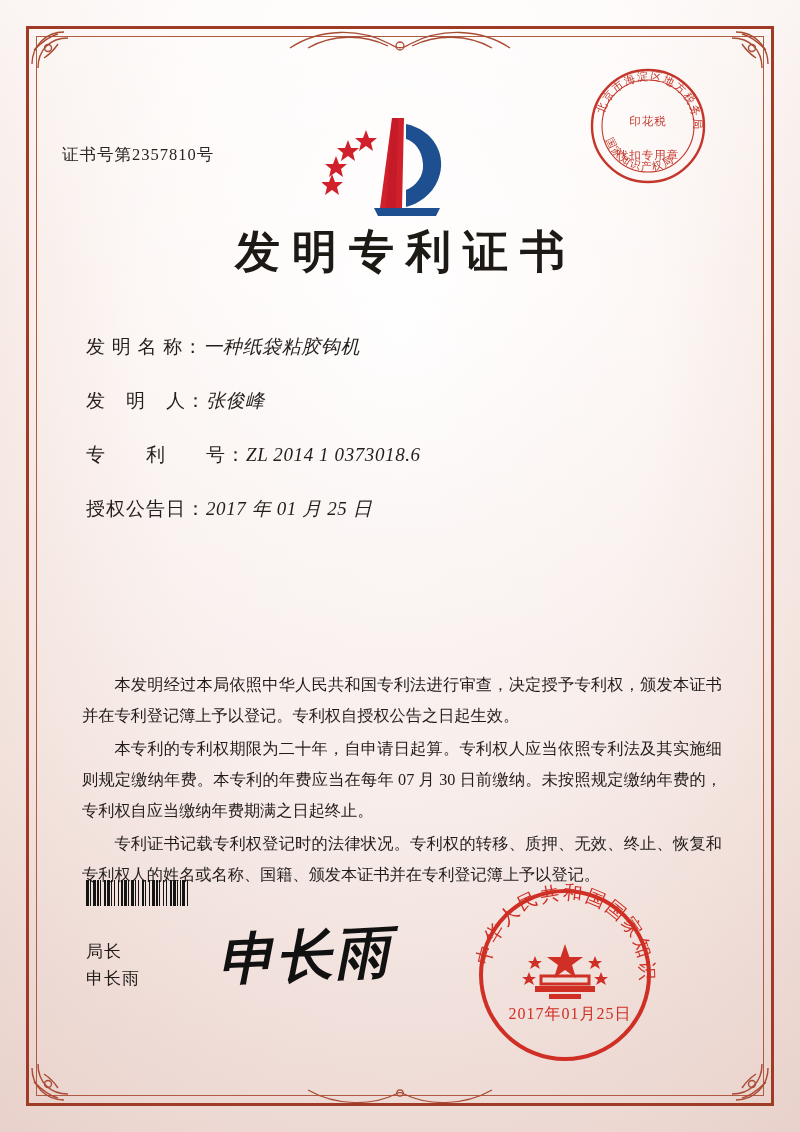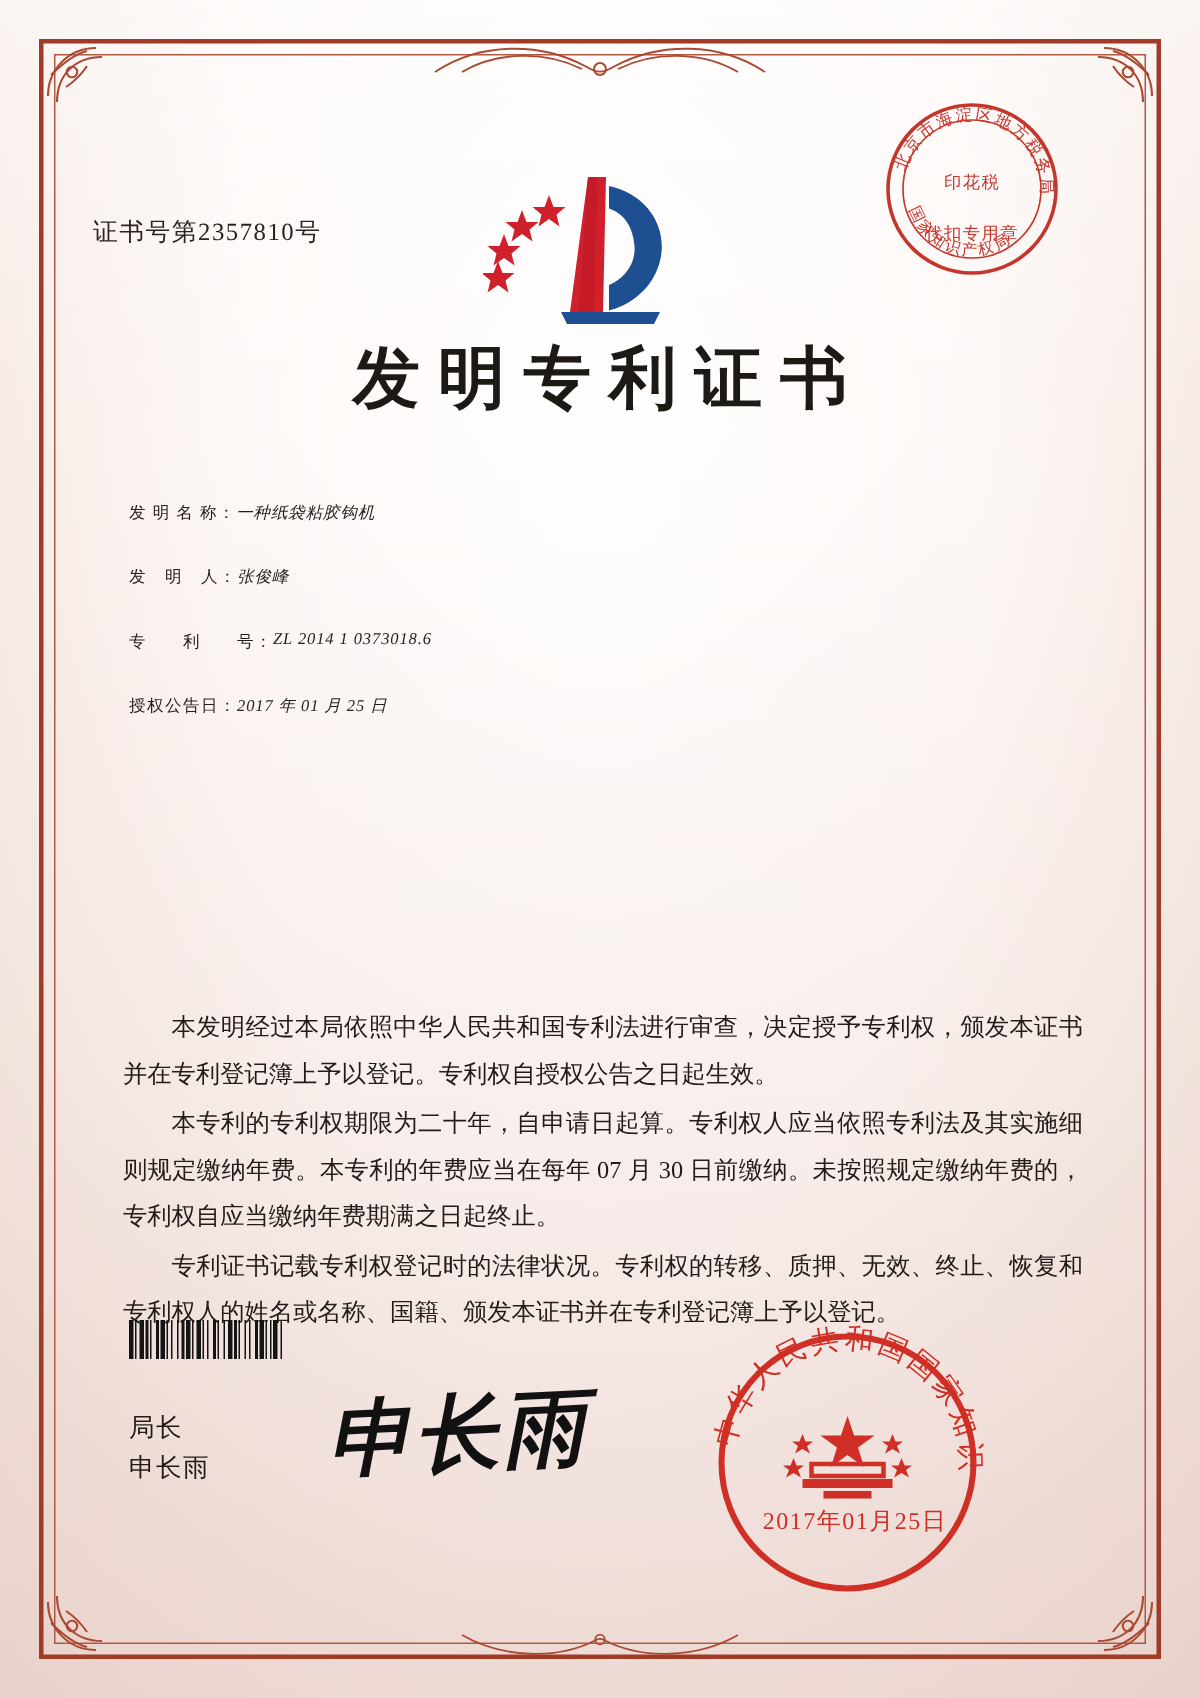--- a/index.html
+++ b/index.html
@@ -142,23 +142,23 @@
 
   
   .fields {
     position: absolute;
     left: 86px;
     top: 334px;
     width: 640px;
   }
   .field-row {
     display: flex;
-    align-items: flex-start;
+    align-items: center;
     margin-bottom: 28px;
-    font-size: 11px;
+    font-size: 19px;
     color: #231e1b;
   }
   .field-label {
     white-space: pre;
     letter-spacing: 1px;
   }
   .field-value {
     letter-spacing: 0.6px;
     font-style: italic;
   }

